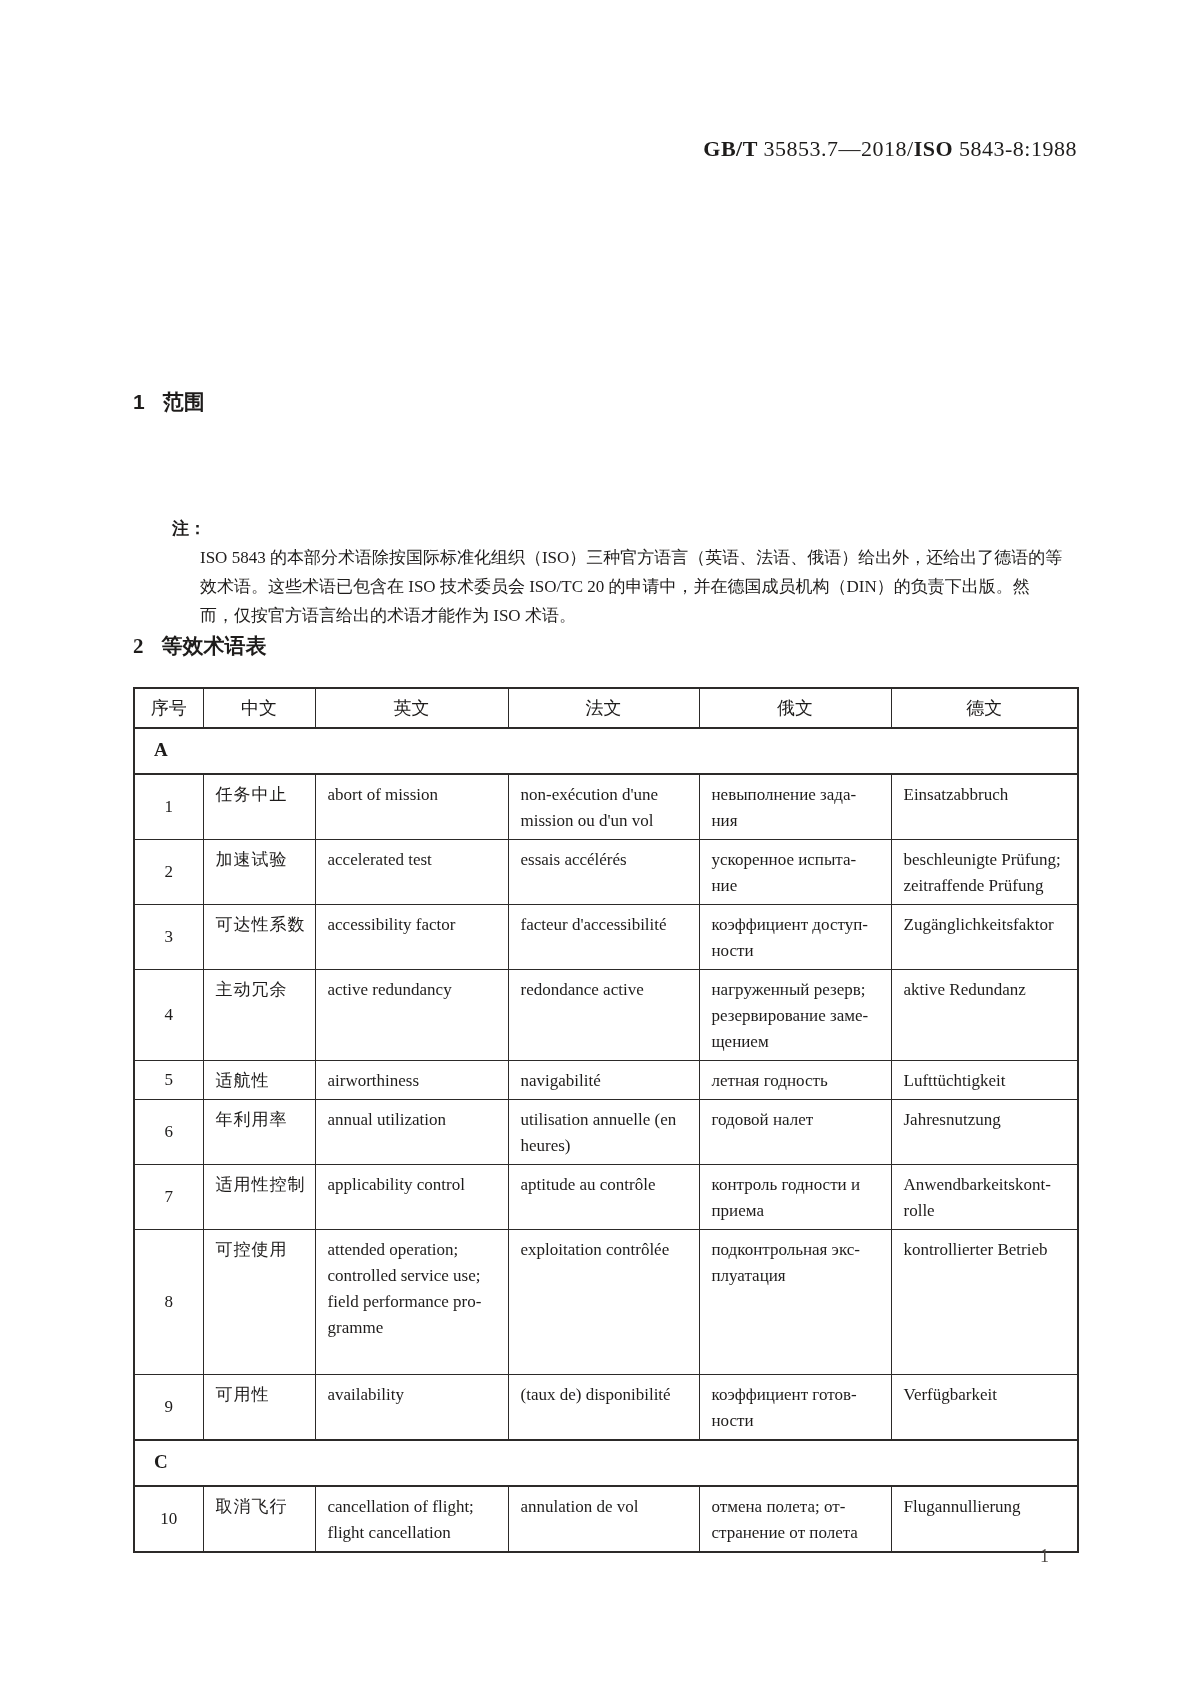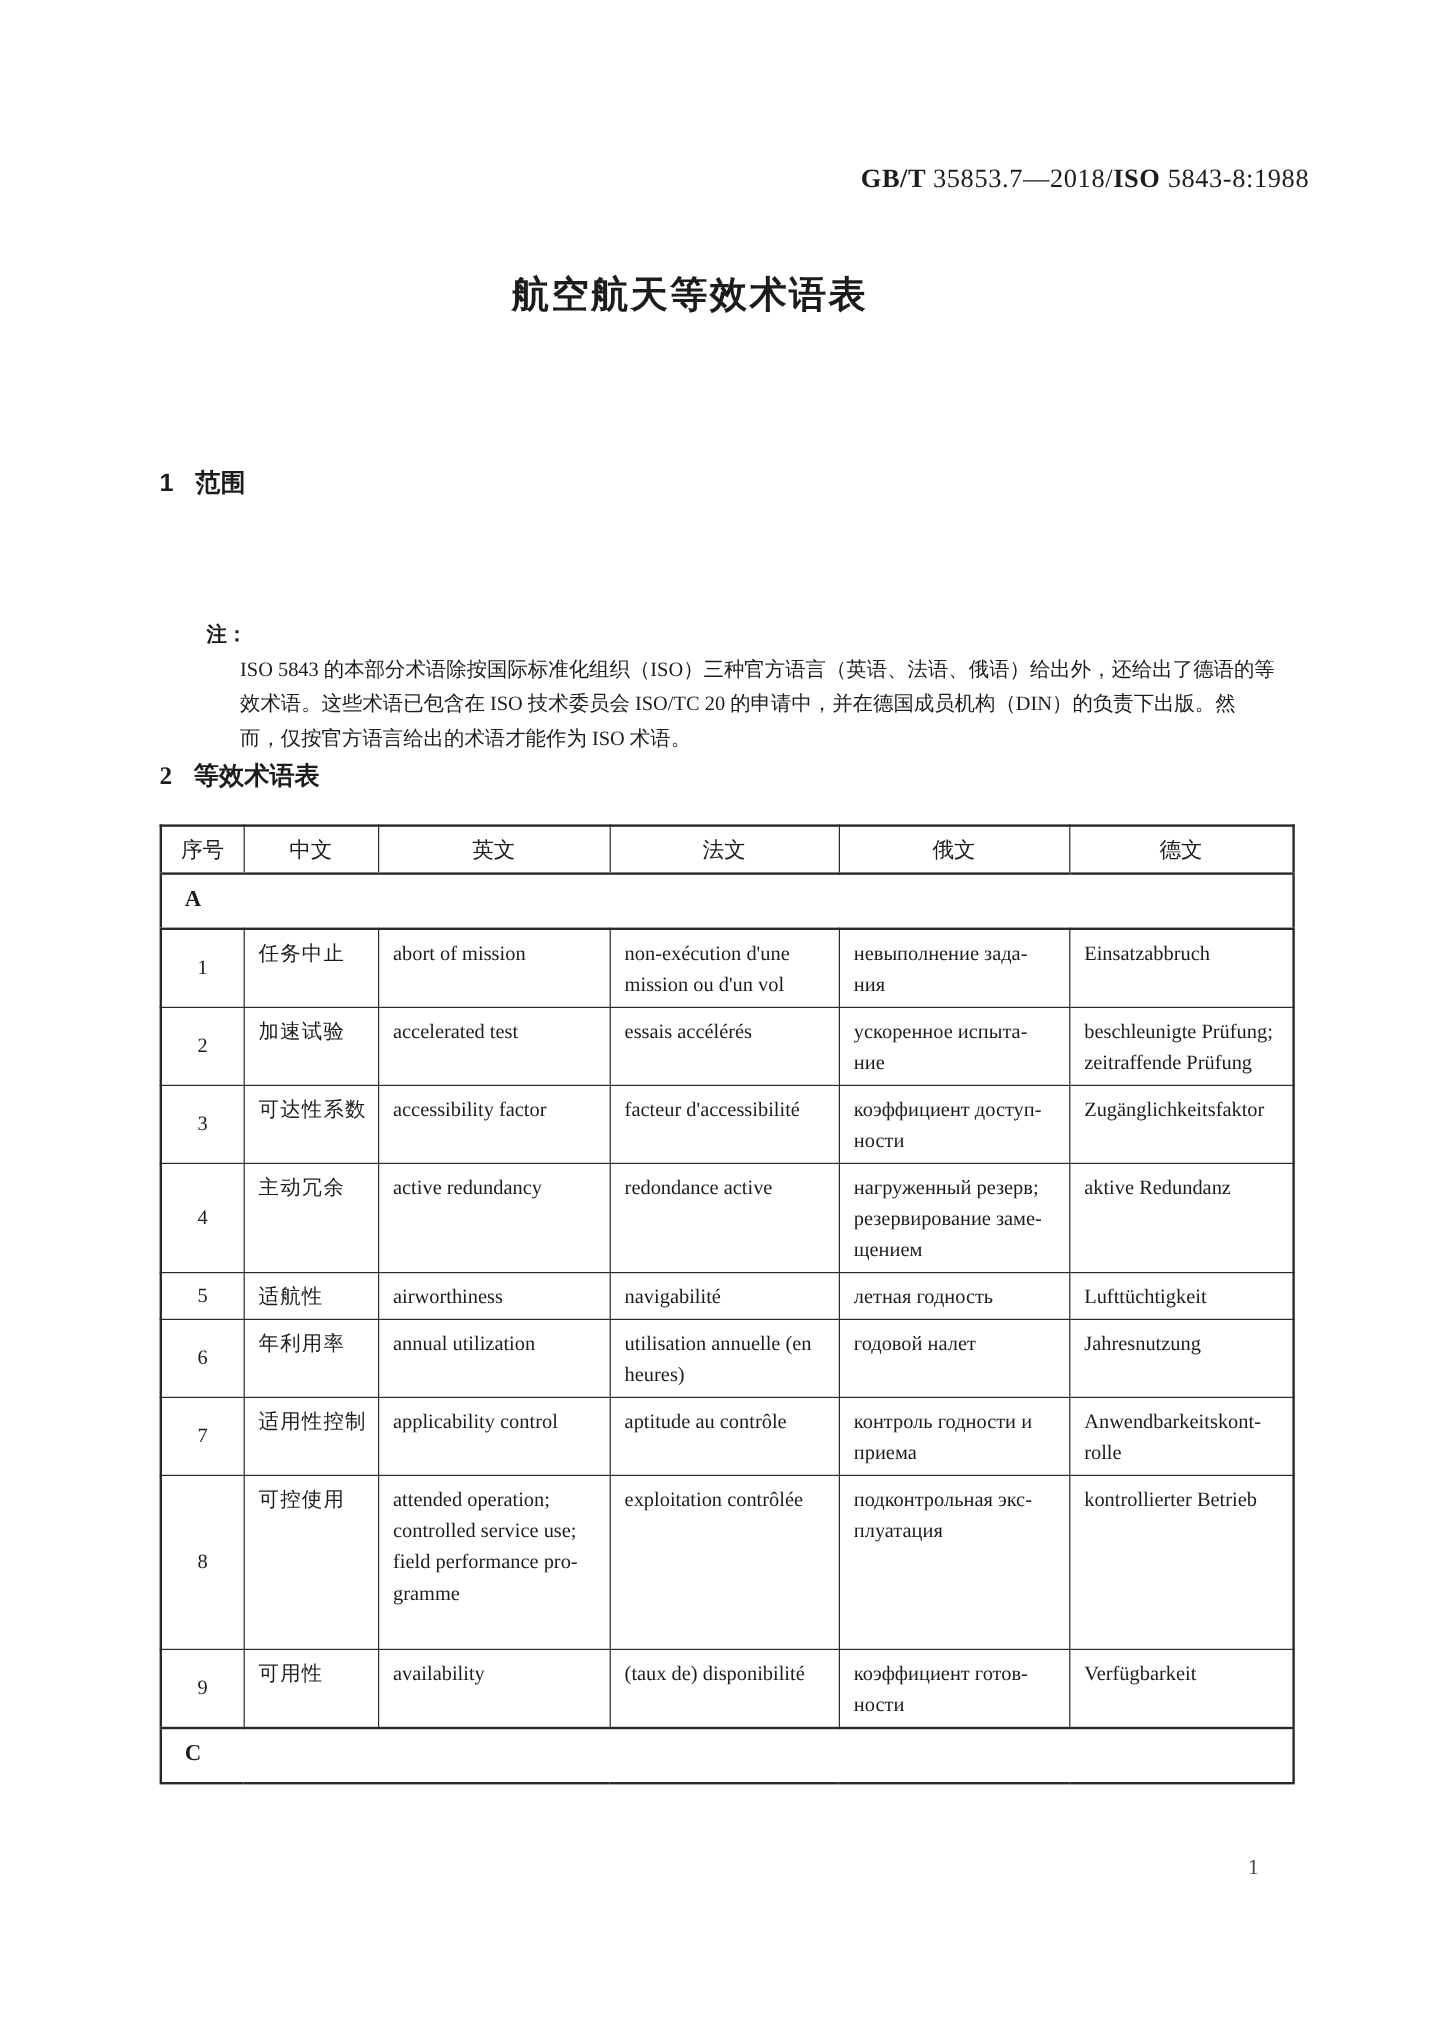--- a/index.html
+++ b/index.html
@@ -5,21 +5,21 @@
   html,body{margin:0;padding:0;background:#ffffff;}
   .page{
     position:relative;
     width:1191px;height:1684px;
     background:#ffffff;
     color:#1e1c1b;
     font-family:"Liberation Serif","DejaVu Serif",serif;
     overflow:hidden;
   }
   .doc-code{
-    position:absolute;top:136px;right:100px;
+    position:absolute;top:136px;right:114px;
     font-size:22px;letter-spacing:.5px;white-space:nowrap;margin-left:43px;
   }
   .doc-code .b{font-weight:bold;}
   .doc-title{
     position:absolute;top:222px;left:0;width:1150px;
     text-align:center;
     font-family:"Liberation Sans","DejaVu Sans",sans-serif;
     font-weight:bold;font-size:31px;line-height:47px;letter-spacing:2px;
   }
   .sec-heading{
@@ -85,21 +85,20 @@
 </head>
 <body>
 
 <div class="page">
 
   <div class="doc-code">
     <span class="b">GB/T </span><span>35853.7—2018/</span><span class="b">ISO </span><span>5843-8:1988</span>
   </div>
 
   <div class="doc-title">
-    <div>航空航天等效术语表</div>
   </div>
 
   <div class="sec-heading" id="sec1-heading">
     <span class="num">1</span><span>范围</span>
   </div>
 
 
   <div class="scope-note">
     <span class="note-label">注：</span><span>ISO 5843 的本部分术语除按国际标准化组织（ISO）三种官方语言（英语、法语、俄语）给出外，还给出了德语的等
 效术语。这些术语已包含在 ISO 技术委员会 ISO/TC 20 的申请中，并在德国成员机构（DIN）的负责下出版。然
@@ -216,18 +215,28 @@
           <td class="col-zh">可用性</td>
           <td class="col-en">availability</td>
           <td class="col-fr">(taux de) disponibilité</td>
           <td class="col-ru">коэффициент готов-
 ности</td>
           <td class="col-de">Verfügbarkeit</td>
         </tr>
         <tr class="section-row">
           <td colspan="6">C</td>
         </tr>
+        <tr>
+          <td class="col-no">10</td>
+          <td class="col-zh">取消飞行</td>
+          <td class="col-en">cancellation of flight;
+flight cancellation</td>
+          <td class="col-fr">annulation de vol</td>
+          <td class="col-ru">отмена полета; от-
+странение от полета</td>
+          <td class="col-de">Flugannullierung</td>
+        </tr>
       </tbody>
   </table>
 
   <div class="page-number">1</div>
 
 </div>
 
 </body></html>

